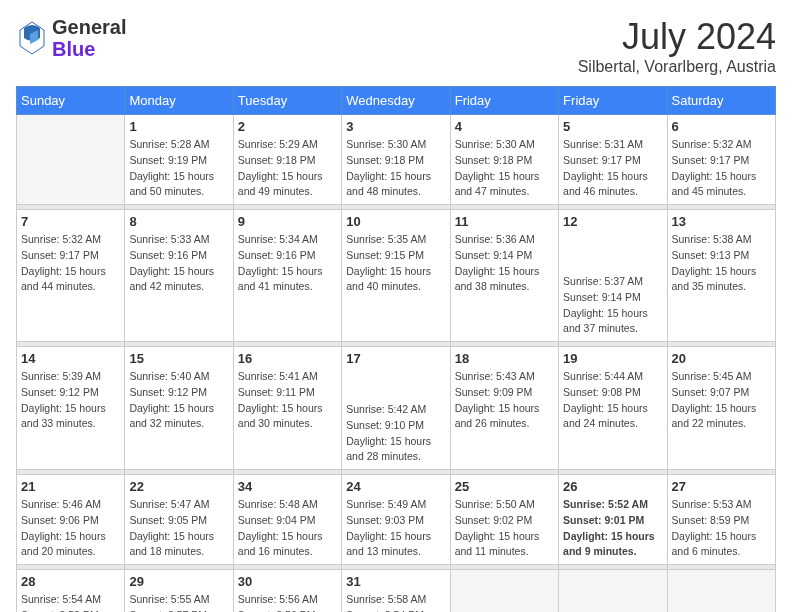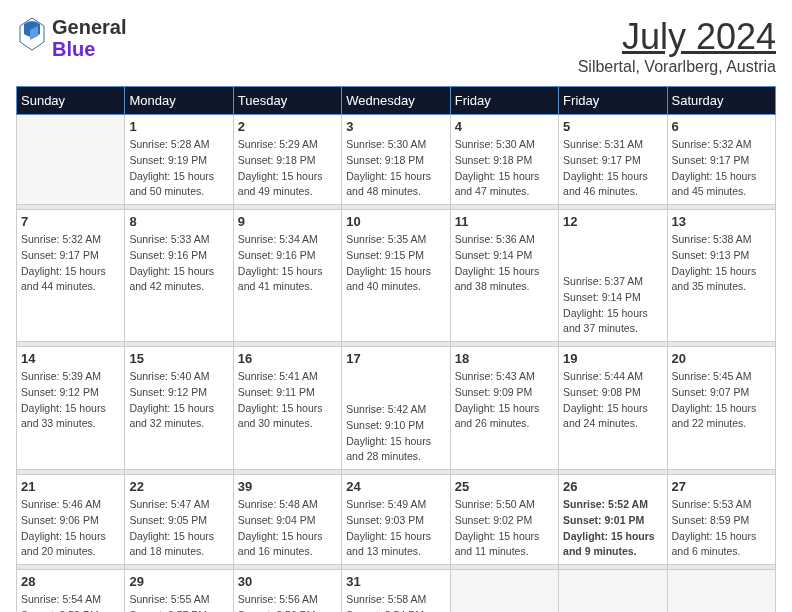--- a/index.html
+++ b/index.html
@@ -16,33 +16,32 @@
       align-items: flex-start;
       margin-bottom: 10px;
     }
     .title-section {
       text-align: right;
     }
     .month-title {
       font-size: 36px;
       font-weight: normal;
       color: #333;
-      text-decoration: underline;
     }
     .location {
       font-size: 16px;
       color: #404040;
     }
     .calendar {
       width: 100%;
       border-collapse: collapse;
       font-size: 11px;
     }
     .calendar th {
-      background: #0f172a;
+      background: #3b82f6;
       color: #fff;
       padding: 6px 4px;
       text-align: left;
       font-size: 13px;
       font-weight: normal;
       border: 1px solid #5a8dd0;
     }
     .calendar td {
       border: 1px solid #ccc;
       vertical-align: top;
@@ -62,21 +61,21 @@
       display: block;
       margin-bottom: 3px;
     }
     .day-info {
       color: #444;
       font-size: 10.5px;
       line-height: 1.5;
     }
     .general-blue-logo {
       display: flex;
-      align-items: flex-start;
+      align-items: flex-end;
     }
     .gb-text {
       font-size: 20px;
       font-weight: bold;
       line-height: 1.1;
     }
     .gb-general { color: #333; }
     .gb-blue { color: #6d28d9; }
     .gb-icon {
       margin-right: 4px;
@@ -303,21 +302,21 @@
 and 20 minutes.</div>
         </td>
         <td>
           <span class="day-num">22</span>
           <div class="day-info" style="white-space: pre-line;">Sunrise: 5:47 AM
 Sunset: 9:05 PM
 Daylight: 15 hours
 and 18 minutes.</div>
         </td>
         <td>
-          <span class="day-num">39</span>
+          <span class="day-num">34</span>
           <div class="day-info" style="white-space: pre-line;">Sunrise: 5:48 AM
 Sunset: 9:04 PM
 Daylight: 15 hours
 and 16 minutes.</div>
         </td>
         <td>
           <span class="day-num">24</span>
           <div class="day-info" style="white-space: pre-line;">Sunrise: 5:49 AM
 Sunset: 9:03 PM
 Daylight: 15 hours

